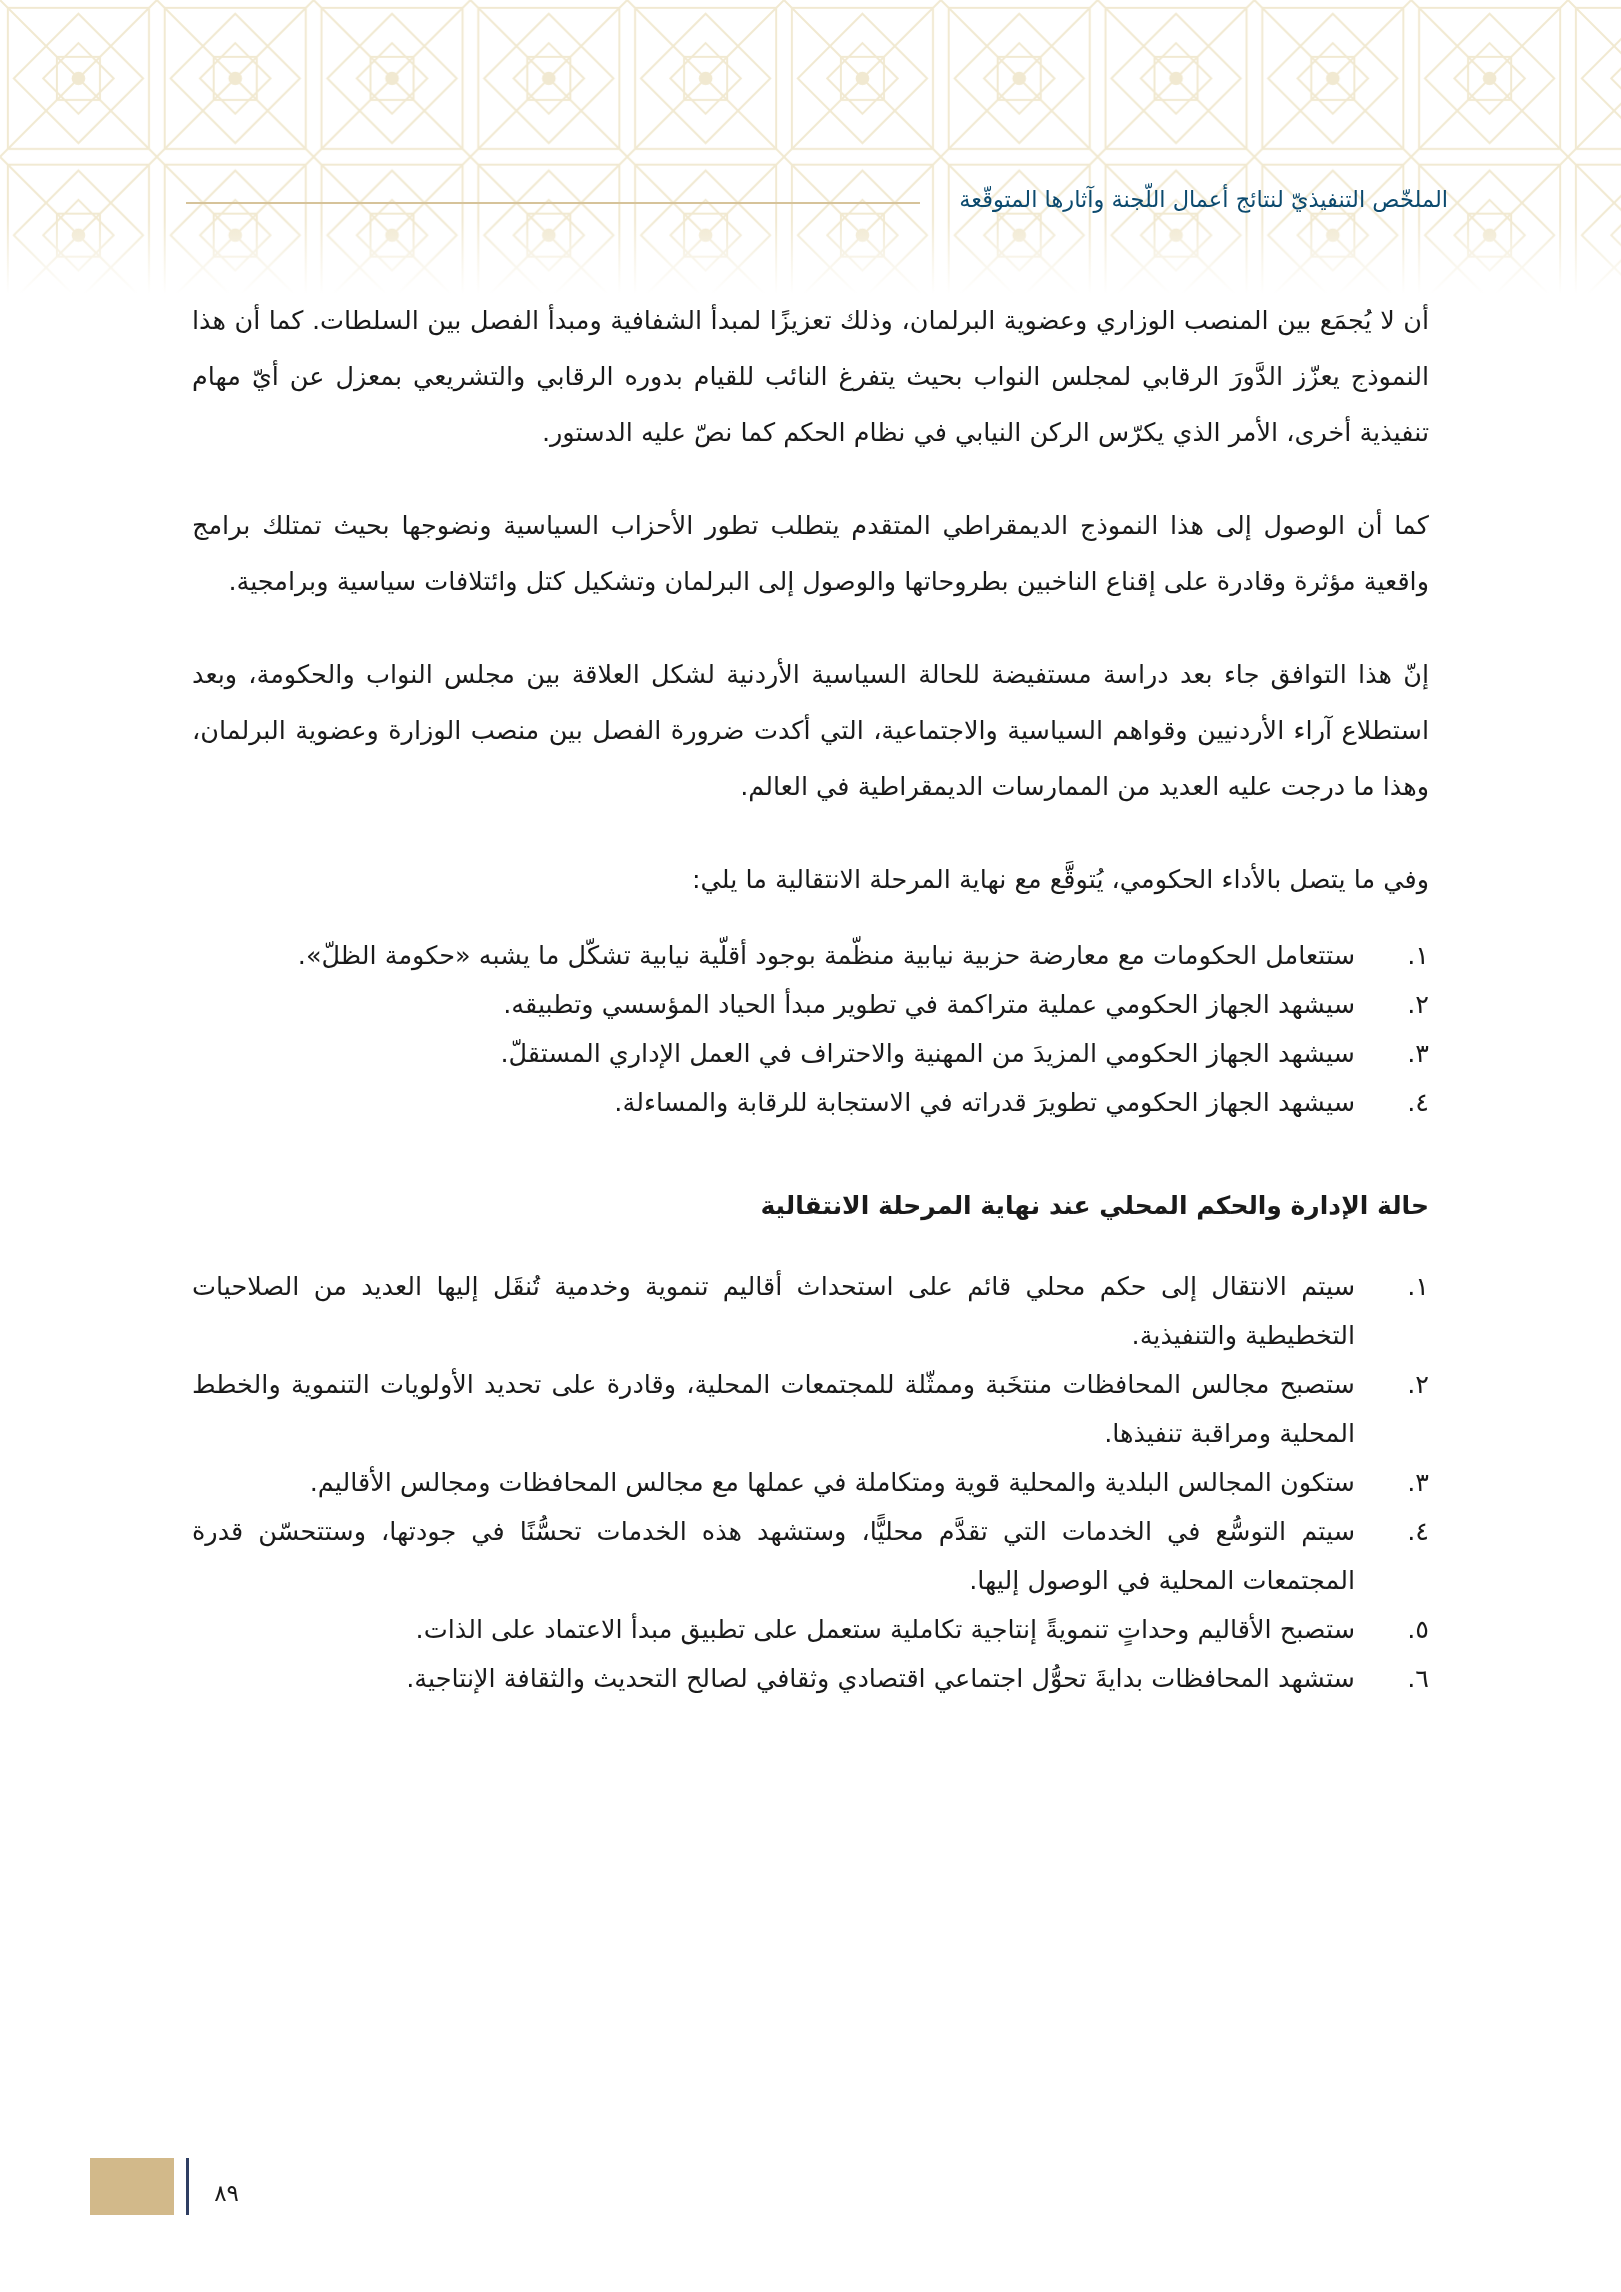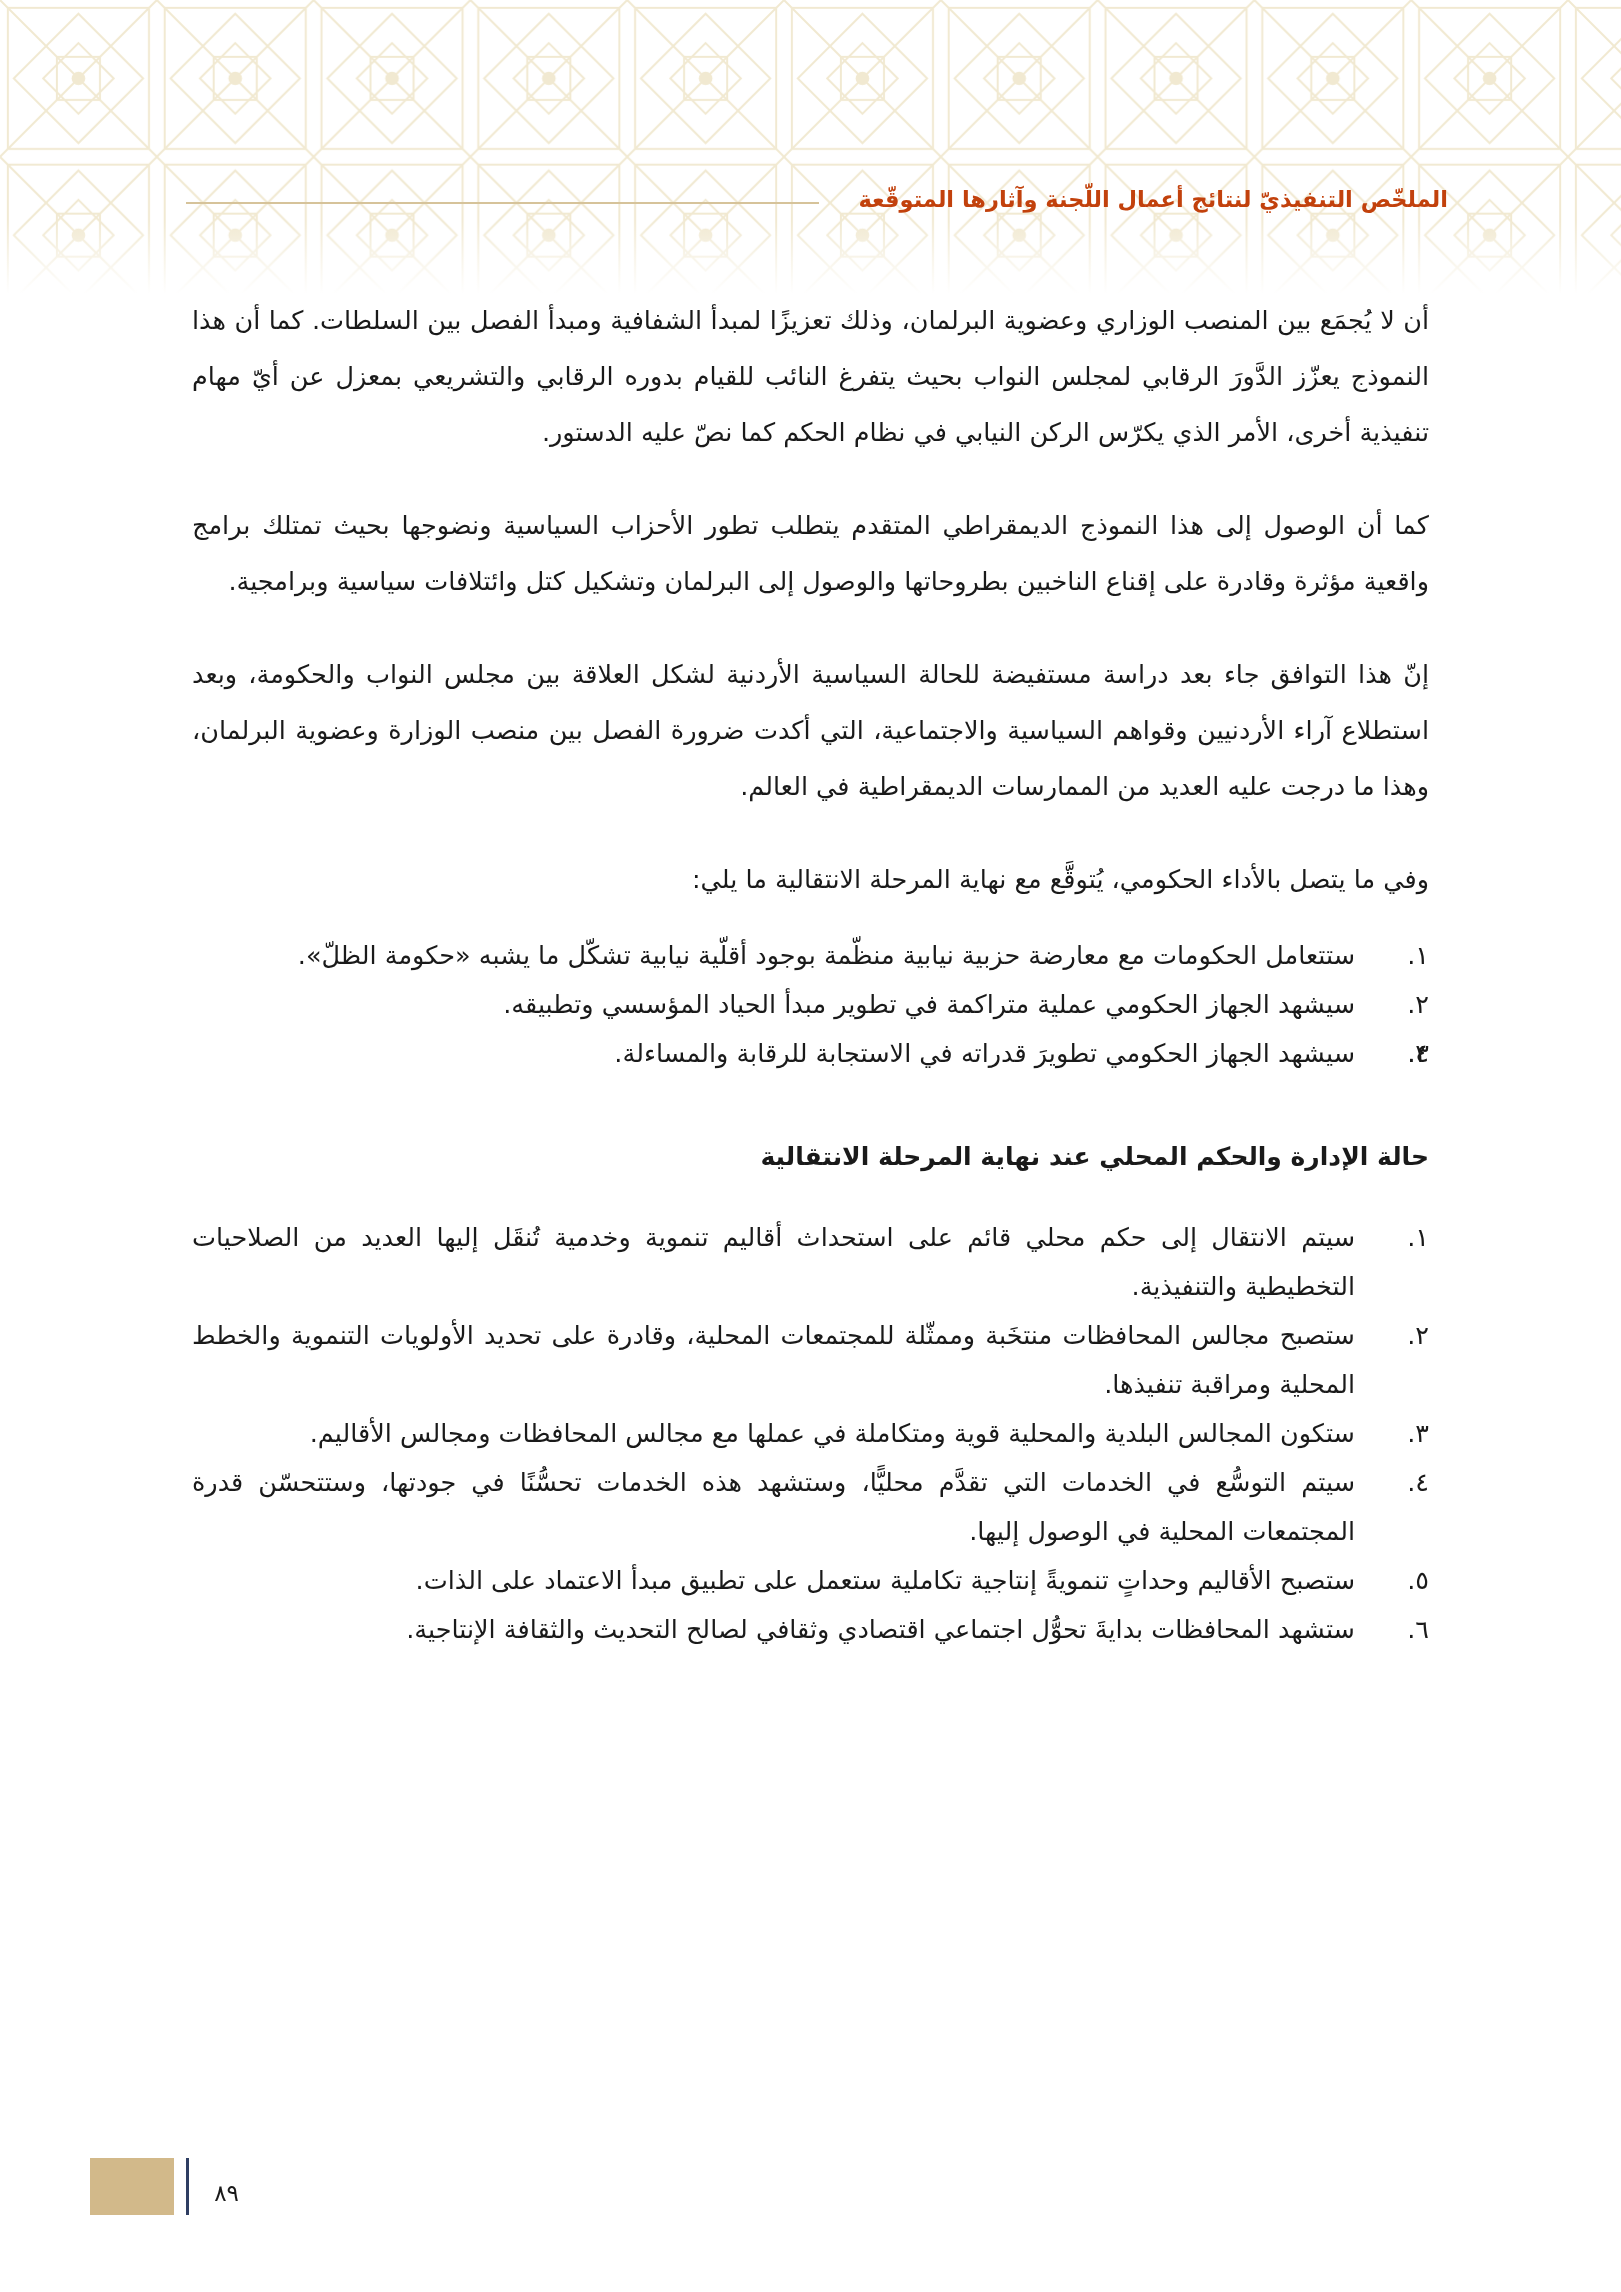--- a/index.html
+++ b/index.html
@@ -23,23 +23,23 @@
       top: 174px;
       right: 173px;
       left: 186px;
       height: 49px;
       display: flex;
       align-items: center;
       direction: rtl;
     }
     .header-title {
       font-family: "DejaVu Sans", sans-serif;
-      font-weight: bold;
+      font-weight: normal;
       font-size: 22.5px;
-      color: #c2410c;
+      color: #0c4a6e;
       white-space: nowrap;
       margin-left: 39px;
     }
     .header-rule {
       flex: 1;
       height: 2px;
       background: #d6c39a;
       margin-top: 9.8px;
     }
     .content {
@@ -132,21 +132,21 @@
 
 <main class="content">
   <p>أن لا يُجمَع بين المنصب الوزاري وعضوية البرلمان، وذلك تعزيزًا لمبدأ الشفافية ومبدأ الفصل بين السلطات. كما أن هذا النموذج يعزّز الدَّورَ الرقابي لمجلس النواب بحيث يتفرغ النائب للقيام بدوره الرقابي والتشريعي بمعزل عن أيّ مهام تنفيذية أخرى، الأمر الذي يكرّس الركن النيابي في نظام الحكم كما نصّ عليه الدستور.</p>
   <p>كما أن الوصول إلى هذا النموذج الديمقراطي المتقدم يتطلب تطور الأحزاب السياسية ونضوجها بحيث تمتلك برامج واقعية مؤثرة وقادرة على إقناع الناخبين بطروحاتها والوصول إلى البرلمان وتشكيل كتل وائتلافات سياسية وبرامجية.</p>
   <p>إنّ هذا التوافق جاء بعد دراسة مستفيضة للحالة السياسية الأردنية لشكل العلاقة بين مجلس النواب والحكومة، وبعد استطلاع آراء الأردنيين وقواهم السياسية والاجتماعية، التي أكدت ضرورة الفصل بين منصب الوزارة وعضوية البرلمان، وهذا ما درجت عليه العديد من الممارسات الديمقراطية في العالم.</p>
   <p class="intro">وفي ما يتصل بالأداء الحكومي، يُتوقَّع مع نهاية المرحلة الانتقالية ما يلي:</p>
 
   <ol class="list">
     <li><span class="num">١.</span><span>ستتعامل الحكومات مع معارضة حزبية نيابية منظّمة بوجود أقلّية نيابية تشكّل ما يشبه «حكومة الظلّ».</span></li>
     <li><span class="num">٢.</span><span>سيشهد الجهاز الحكومي عملية متراكمة في تطوير مبدأ الحياد المؤسسي وتطبيقه.</span></li>
-    <li><span class="num">٣.</span></li>
+    <li><span class="num">٣.</span><span>سيشهد الجهاز الحكومي المزيدَ من المهنية والاحتراف في العمل الإداري المستقلّ.</span></li>
     <li><span class="num">٤.</span><span>سيشهد الجهاز الحكومي تطويرَ قدراته في الاستجابة للرقابة والمساءلة.</span></li>
   </ol>
 
   <h2 class="section-heading">حالة الإدارة والحكم المحلي عند نهاية المرحلة الانتقالية</h2>
 
   <ol class="list">
     <li><span class="num">١.</span><span>سيتم الانتقال إلى حكم محلي قائم على استحداث أقاليم تنموية وخدمية تُنقَل إليها العديد من الصلاحيات التخطيطية والتنفيذية.</span></li>
     <li><span class="num">٢.</span><span>ستصبح مجالس المحافظات منتخَبة وممثّلة للمجتمعات المحلية، وقادرة على تحديد الأولويات التنموية والخطط المحلية ومراقبة تنفيذها.</span></li>
     <li><span class="num">٣.</span><span>ستكون المجالس البلدية والمحلية قوية ومتكاملة في عملها مع مجالس المحافظات ومجالس الأقاليم.</span></li>
     <li><span class="num">٤.</span><span>سيتم التوسُّع في الخدمات التي تقدَّم محليًّا، وستشهد هذه الخدمات تحسُّنًا في جودتها، وستتحسّن قدرة المجتمعات المحلية في الوصول إليها.</span></li>

